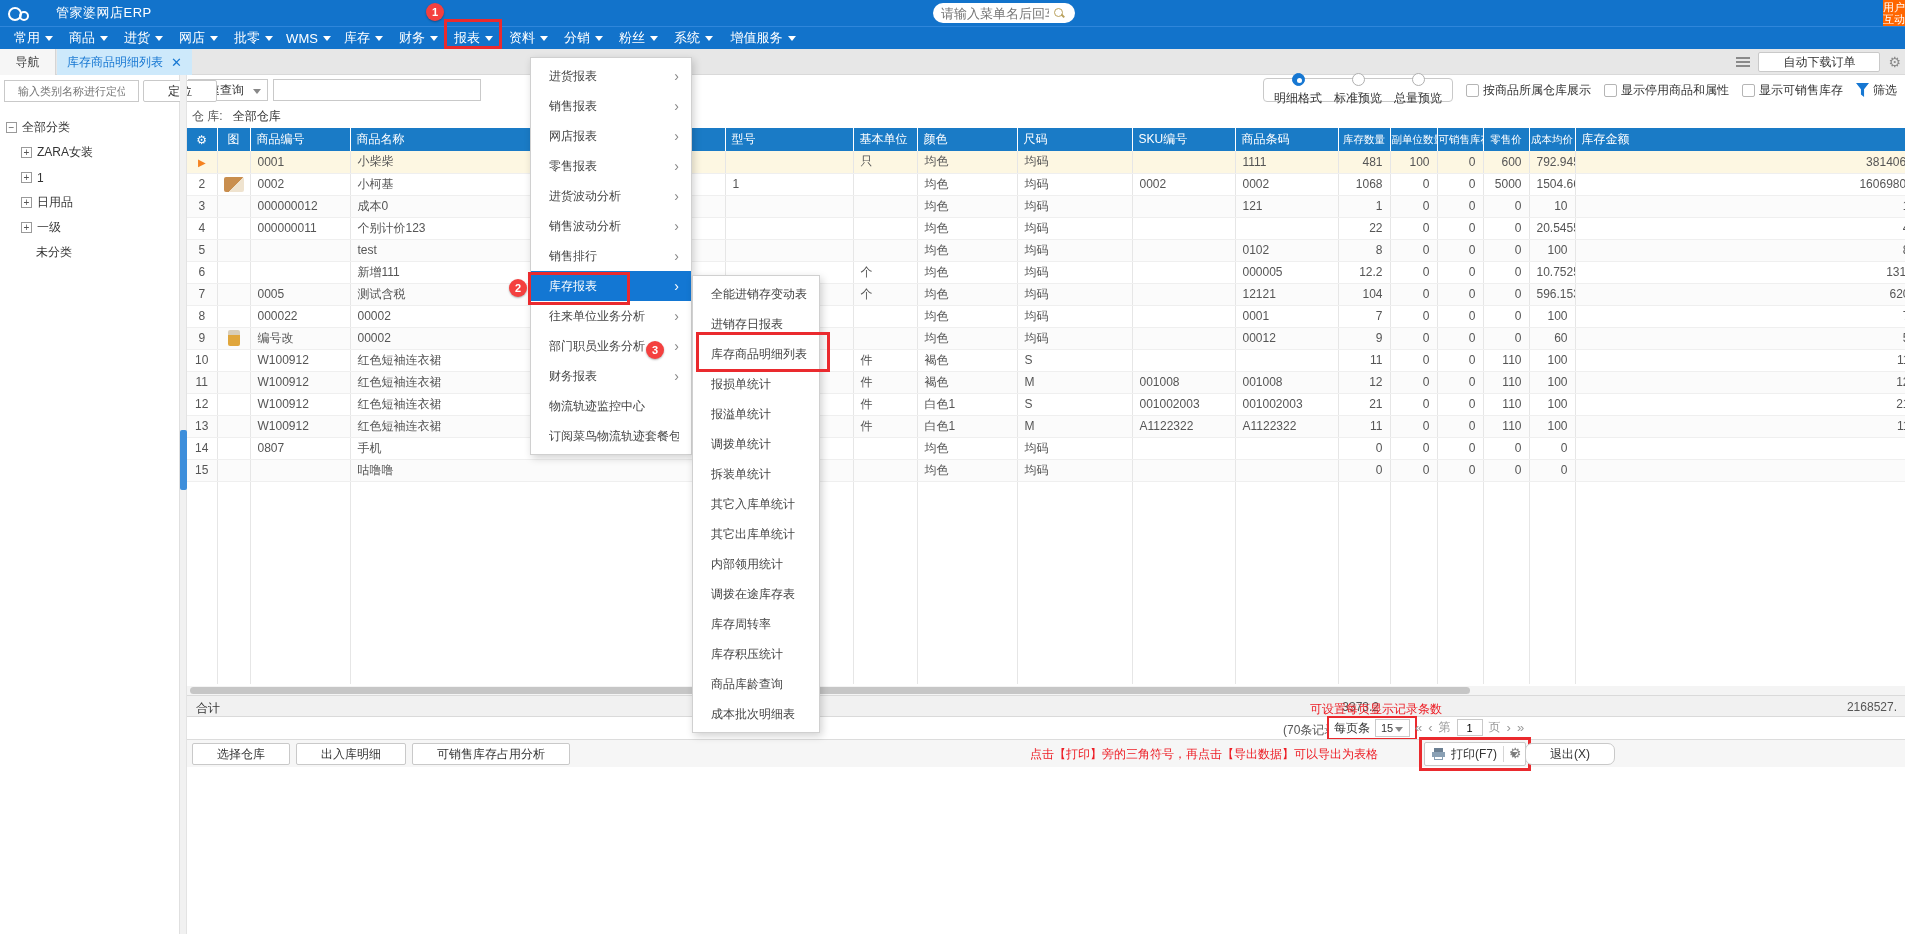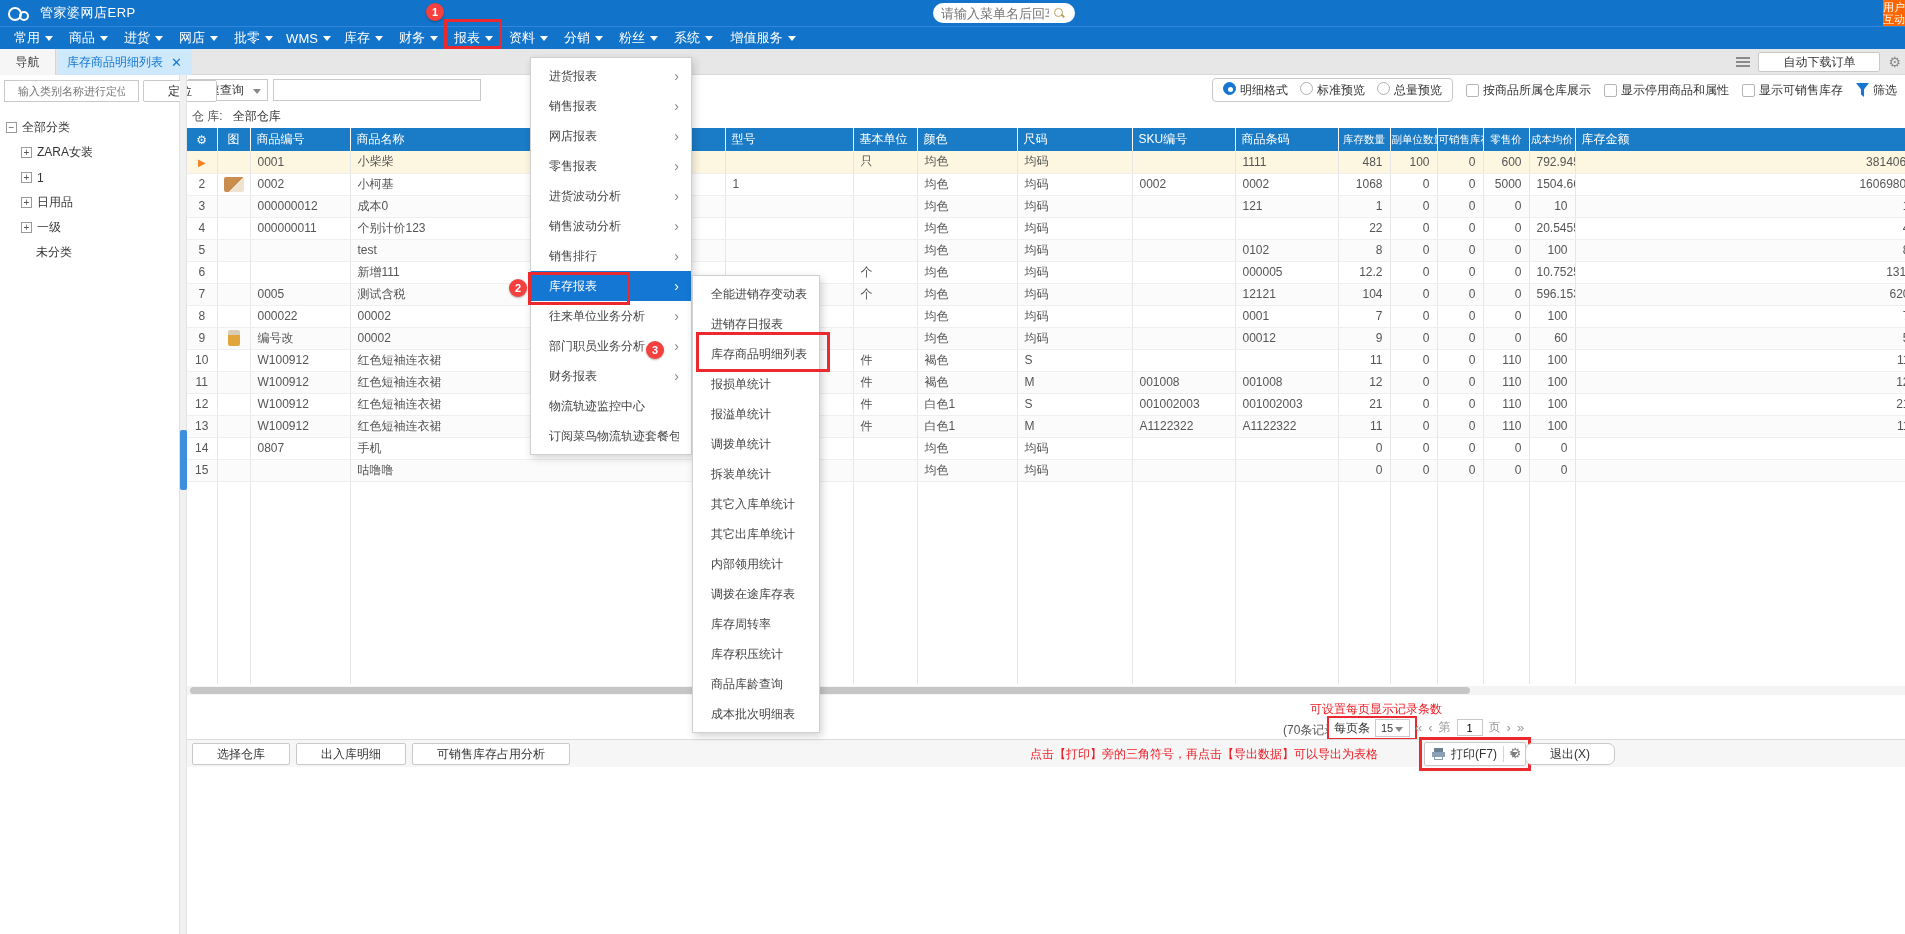--- a/index.html
+++ b/index.html
@@ -9,21 +9,21 @@
   .nowrap { white-space:nowrap; overflow:hidden; }
 
   
   .topbar { position:absolute; left:0; top:0; width:1905px; height:26px; background:#1273cb; }
   .navbar { position:absolute; left:0; top:26px; width:1905px; height:23px; background:#1273cb; border-top:1px solid #2f86da; }
   .logo { position:absolute; left:8px; top:4px; display:flex; align-items:center; gap:6px; color:#fff; }
   .cloud { position:relative; width:26px; height:15px; }
   .cloud i { position:absolute; border:2px solid #fff; border-radius:50%; background:transparent; }
   .cloud i.c1 { width:14px; height:14px; left:0; top:1px; }
   .cloud i.c2 { width:10px; height:10px; left:11px; top:5px; }
-  .logo-text { font-size:13px; letter-spacing:.5px; }
+  .logo-text { font-size:13px; letter-spacing:.5px;margin-left:16px; }
   .top-search { position:absolute; left:933px; top:3px; width:142px; height:20px; background:#fff; border-radius:10px;
     display:flex; align-items:center; padding:0 8px; gap:4px; }
   .top-search input { border:none; outline:none; width:108px; font-size:13px; color:#333; background:transparent; }
   .mag { position:relative; width:12px; height:12px; flex:0 0 auto; }
   .mag::before { content:""; position:absolute; left:1px; top:1px; width:7px; height:7px; border:1.5px solid #b9a15e; border-radius:50%; }
   .mag::after { content:""; position:absolute; left:8px; top:8px; width:4px; height:1.5px; background:#b9a15e; transform:rotate(45deg); }
   .top-links { position:absolute; left:1135px; top:0; height:26px; display:flex; align-items:center; gap:18px; color:#fff; }
   .top-link { display:flex; align-items:center; gap:4px; font-size:12px; cursor:pointer; }
   .circ-ico { width:13px; height:13px; border:1px solid #fff; border-radius:50%; font-size:9px; line-height:11px; text-align:center; color:#fff; }
   .bell { position:relative; width:12px; height:12px; }
@@ -57,21 +57,21 @@
 
   
   .filterrow { position:absolute; left:0; top:75px; width:1905px; height:31px; background:#fff; }
   .sel { position:relative; background:#fff; border:1px solid #c9c9c9; height:22px; display:flex; align-items:center;
     padding:0 18px 0 7px; font-size:12px; color:#333; cursor:pointer; }
   .sel::after { content:""; position:absolute; right:6px; top:9px; width:0; height:0;
     border-left:4px solid transparent; border-right:4px solid transparent; border-top:5px solid #888; }
   .txt { border:1px solid #c9c9c9; height:22px; font-size:12px; color:#333; padding:0 6px; outline:none; }
   .filter-right { position:absolute; right:8px; top:4px; height:22px; display:flex; align-items:center; gap:13px; }
   .radio-group { display:flex; align-items:center; gap:12px; border:1px solid #c9c9c9; border-radius:4px; height:24px; padding:0 10px; background:#fff; }
-  .radio { display:flex; align-items:flex-start; gap:4px; cursor:pointer; }
+  .radio { display:flex; align-items:center; gap:4px; cursor:pointer;flex-direction:column; }
   .rdot { width:13px; height:13px; border:1px solid #b0b0b0; border-radius:50%; background:#fff; position:relative; }
   .radio.on .rdot { border-color:#1677d2; background:#1677d2; }
   .radio.on .rdot::after { content:""; position:absolute; left:4px; top:4px; width:5px; height:5px; background:#fff; border-radius:50%; }
   .check { display:flex; align-items:center; gap:4px; cursor:pointer; }
   .cbox { width:13px; height:13px; border:1px solid #b5b5b5; border-radius:2px; background:#fff; }
   .funnel { width:13px; height:14px; background:#1677d2; clip-path:polygon(0 0,100% 0,62% 45%,62% 100%,38% 82%,38% 45%); }
   .filter-label { display:flex; align-items:center; gap:4px; cursor:pointer; }
 
   
   .sidebar { position:absolute; left:0; top:75px; width:180px; height:859px; background:#fff; border-right:1px solid #e0e0e0; }
@@ -680,20 +680,25 @@
             <td></td>
           </tr>
         </tbody>
     </table>
   </div>
 
   <div class="hscroll">
       <div class="hthumb"></div>
     </div>
 
+  <div class="totalrow">
+    <span class="tlabel">合计</span>
+    <span class="tqty">3373.2</span>
+    <span class="tamt">2168527.</span>
+  </div>
 
   <div class="pagerrow">
     <span class="records">(70条记录)</span>
     <div class="pagesize-box">
       <span>每页条</span>
       <div class="sel">
           <span>15</span>
         </div>
     </div>
     <div class="pager">

